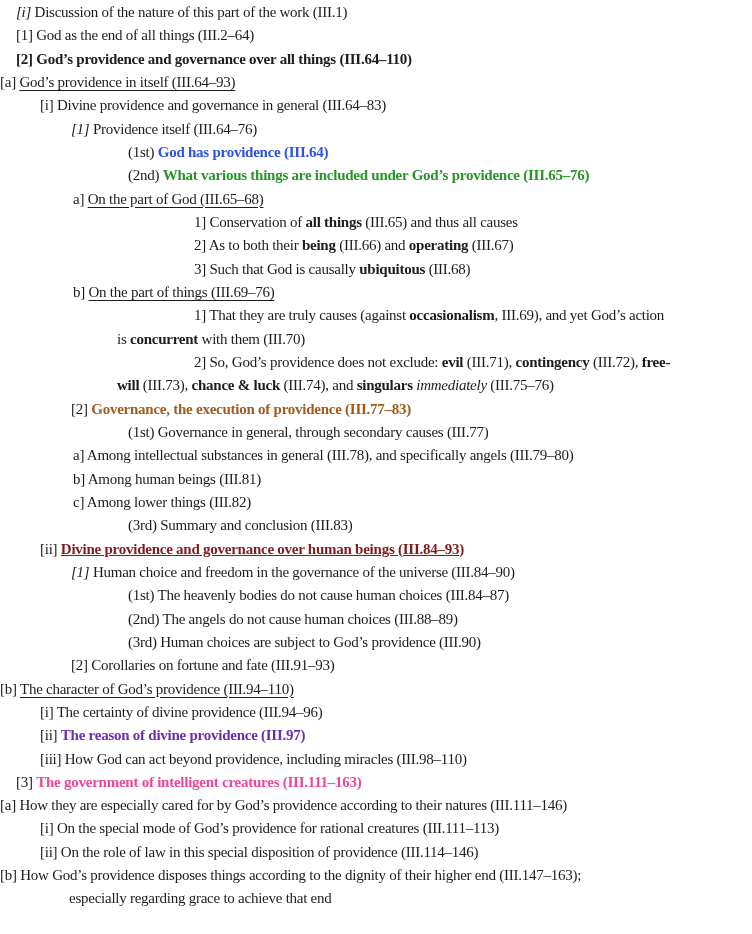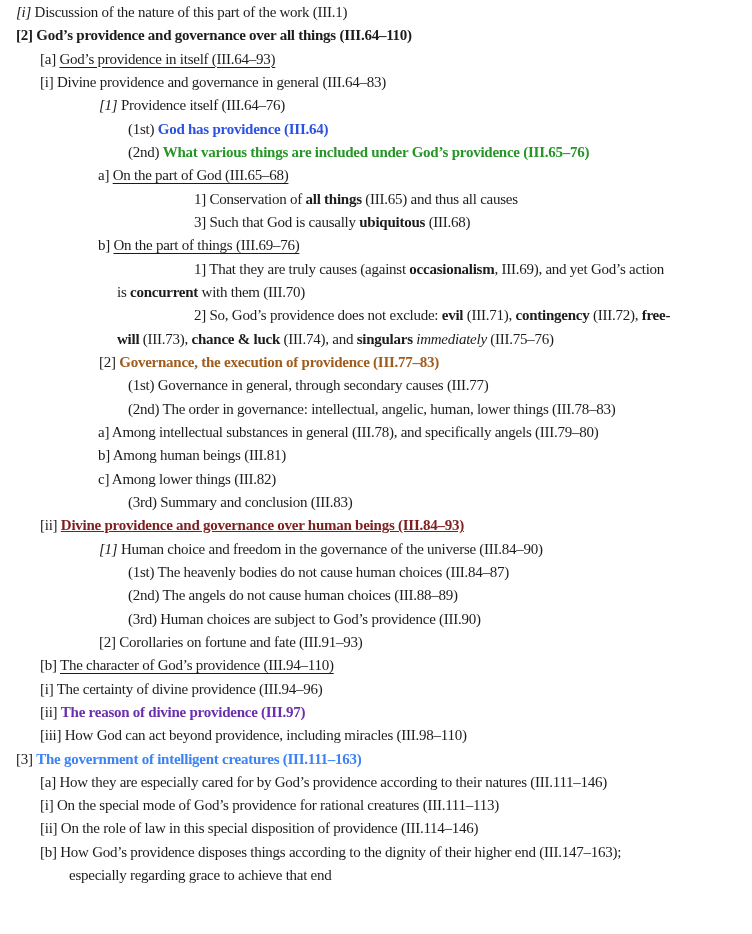--- a/index.html
+++ b/index.html
@@ -12,64 +12,65 @@
   .line{
     height:23.33px;line-height:23.33px;
     white-space:nowrap;
     font-size:15px;letter-spacing:-0.25px;
   }
   .marker{color:#1c1c1c;}
   .bd{font-weight:bold;}
   .it{font-style:italic;}
   .ul{text-decoration:underline;text-underline-offset:3px;text-decoration-thickness:1.1px;}
   .ind-l0{padding-left:16px}
-  .ind-l1{padding-left:40px}
+  .ind-l1{}
   .ind-l2{padding-left:40px}
-  .ind-l3{padding-left:99px}
+  .ind-l3{padding-left:71px}
   .ind-l4{padding-left:128px}
-  .ind-l5{padding-left:98px}
+  .ind-l5{padding-left:73px}
   .ind-l6{padding-left:194px}
   .ind-c6{padding-left:117px}
   .ind-c1{padding-left:69px}
 </style>
 </head>
 <body>
 
 <div class="doc">
     <div class="line ind-l0"><span class="marker it">[i]</span> <span class="content"><span>Discussion of the nature of this part of the work (III.1)</span></span></div>
+    <div class="line ind-l0"><span class="marker">[1]</span> <span class="content"><span>God as the end of all things (III.2–64)</span></span></div>
     <div class="line ind-l0"><span class="marker bd">[2]</span> <span class="content bd"><span>God’s providence and governance over all things (III.64–110)</span></span></div>
     <div class="line ind-l1"><span class="marker">[a]</span> <span class="content ul"><span>God’s providence in itself (III.64–93)</span></span></div>
     <div class="line ind-l2"><span class="marker">[i]</span> <span class="content"><span>Divine providence and governance in general (III.64–83)</span></span></div>
     <div class="line ind-l3"><span class="marker it">[1]</span> <span class="content"><span>Providence itself (III.64–76)</span></span></div>
     <div class="line ind-l4"><span class="marker">(1st)</span> <span class="content bd" style="color: rgb(43, 82, 226); text-align: center;"><span>God has providence (III.64)</span></span></div>
     <div class="line ind-l4"><span class="marker">(2nd)</span> <span class="content bd" style="color: rgb(39, 149, 39);"><span>What various things are included under God’s providence (III.65–76)</span></span></div>
     <div class="line ind-l5"><span class="marker">a]</span> <span class="content ul"><span>On the part of God (III.65–68)</span></span></div>
     <div class="line ind-l6"><span class="marker">1]</span> <span class="content"><span>Conservation of </span><span class="bd">all things</span><span> (III.65) and thus all causes</span></span></div>
+    <div class="line ind-l6"><span class="marker">2]</span> <span class="content"><span>As to both their </span><span class="bd">being</span><span> (III.66) and </span><span class="bd">operating</span><span> (III.67)</span></span></div>
     <div class="line ind-l6"><span class="marker">3]</span> <span class="content"><span>Such that God is causally </span><span class="bd">ubiquitous</span><span> (III.68)</span></span></div>
     <div class="line ind-l5"><span class="marker">b]</span> <span class="content ul"><span>On the part of things (III.69–76) </span></span></div>
     <div class="line ind-l6"><span class="marker">1]</span> <span class="content"><span>That they are truly causes (against </span><span class="bd">occasionalism</span><span>, III.69), and yet God’s action</span></span></div>
     <div class="line ind-c6"><span class="content"><span>is </span><span class="bd">concurrent</span><span> with them (III.70)</span></span></div>
     <div class="line ind-l6"><span class="marker">2]</span> <span class="content"><span>So, God’s providence does not exclude: </span><span class="bd">evil</span><span> (III.71), </span><span class="bd">contingency</span><span> (III.72), </span><span class="bd">free-</span></span></div>
     <div class="line ind-c6"><span class="content"><span class="bd">will</span><span> (III.73), </span><span class="bd">chance &amp; luck</span><span> (III.74), and </span><span class="bd">singulars</span><span> </span><span class="it">immediately</span><span> (III.75–76)</span></span></div>
     <div class="line ind-l3"><span class="marker">[2]</span> <span class="content bd" style="color: rgb(160, 92, 28);"><span>Governance, the execution of providence (III.77–83)</span></span></div>
     <div class="line ind-l4"><span class="marker">(1st)</span> <span class="content"><span>Governance in general, through secondary causes (III.77)</span></span></div>
-    <div class="line ind-l4"><span class="marker">(2nd)</span> <span class="content"><span>The order in governance: intellectual, angelic, human, lower things (III.78–83)</span></span></div>
     <div class="line ind-l5"><span class="marker">a]</span> <span class="content"><span>Among intellectual substances in general (III.78), and specifically angels (III.79–80)</span></span></div>
     <div class="line ind-l5"><span class="marker">b]</span> <span class="content"><span>Among human beings (III.81)</span></span></div>
     <div class="line ind-l5"><span class="marker">c]</span> <span class="content"><span>Among lower things (III.82)</span></span></div>
     <div class="line ind-l4"><span class="marker">(3rd)</span> <span class="content"><span>Summary and conclusion (III.83)</span></span></div>
     <div class="line ind-l2"><span class="marker">[ii]</span> <span class="content bd" style="color: #7f1d1d; text-decoration: underline;"><span>Divine providence and governance over human beings (III.84–93)</span></span></div>
     <div class="line ind-l3"><span class="marker it">[1]</span> <span class="content"><span>Human choice and freedom in the governance of the universe (III.84–90)</span></span></div>
     <div class="line ind-l4"><span class="marker">(1st)</span> <span class="content"><span>The heavenly bodies do not cause human choices (III.84–87)</span></span></div>
     <div class="line ind-l4"><span class="marker">(2nd)</span> <span class="content"><span>The angels do not cause human choices (III.88–89)</span></span></div>
     <div class="line ind-l4"><span class="marker">(3rd)</span> <span class="content"><span>Human choices are subject to God’s providence (III.90)</span></span></div>
     <div class="line ind-l3"><span class="marker">[2]</span> <span class="content"><span>Corollaries on fortune and fate (III.91–93)</span></span></div>
     <div class="line ind-l1"><span class="marker">[b]</span> <span class="content ul"><span>The character of God’s providence (III.94–110)</span></span></div>
     <div class="line ind-l2"><span class="marker">[i]</span> <span class="content"><span>The certainty of divine providence (III.94–96)</span></span></div>
     <div class="line ind-l2"><span class="marker">[ii]</span> <span class="content bd" style="color: rgb(106, 47, 174);"><span>The reason of divine providence (III.97)</span></span></div>
     <div class="line ind-l2"><span class="marker">[iii]</span> <span class="content"><span>How God can act beyond providence, including miracles (III.98–110)</span></span></div>
-    <div class="line ind-l0"><span class="marker">[3]</span> <span class="content bd" style="color: #3b82f6;"><span>The government of intelligent creatures (III.111–163)</span></span></div>
+    <div class="line ind-l0"><span class="marker">[3]</span> <span class="content bd" style="color: #ec4899;"><span>The government of intelligent creatures (III.111–163)</span></span></div>
     <div class="line ind-l1"><span class="marker">[a]</span> <span class="content"><span>How they are especially cared for by God’s providence according to their natures (III.111–146)</span></span></div>
     <div class="line ind-l2"><span class="marker">[i]</span> <span class="content"><span>On the special mode of God’s providence for rational creatures (III.111–113)</span></span></div>
     <div class="line ind-l2"><span class="marker">[ii]</span> <span class="content"><span>On the role of law in this special disposition of providence (III.114–146)</span></span></div>
     <div class="line ind-l1"><span class="marker">[b]</span> <span class="content"><span>How God’s providence disposes things according to the dignity of their higher end (III.147–163);</span></span></div>
     <div class="line ind-c1"><span class="content"><span>especially regarding grace to achieve that end</span></span></div>
   </div>
 
 </body></html>

